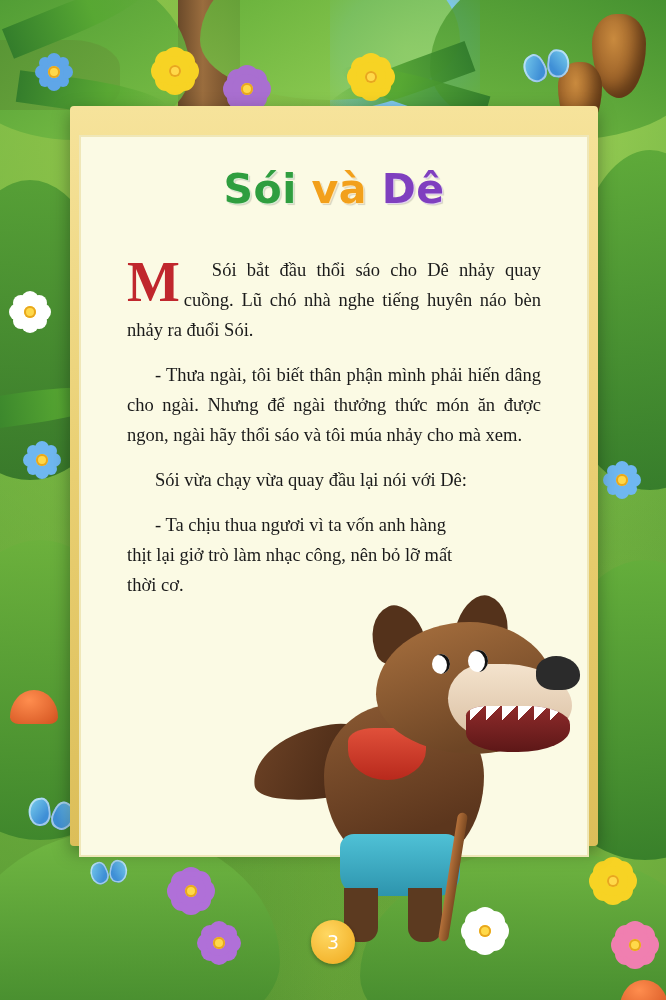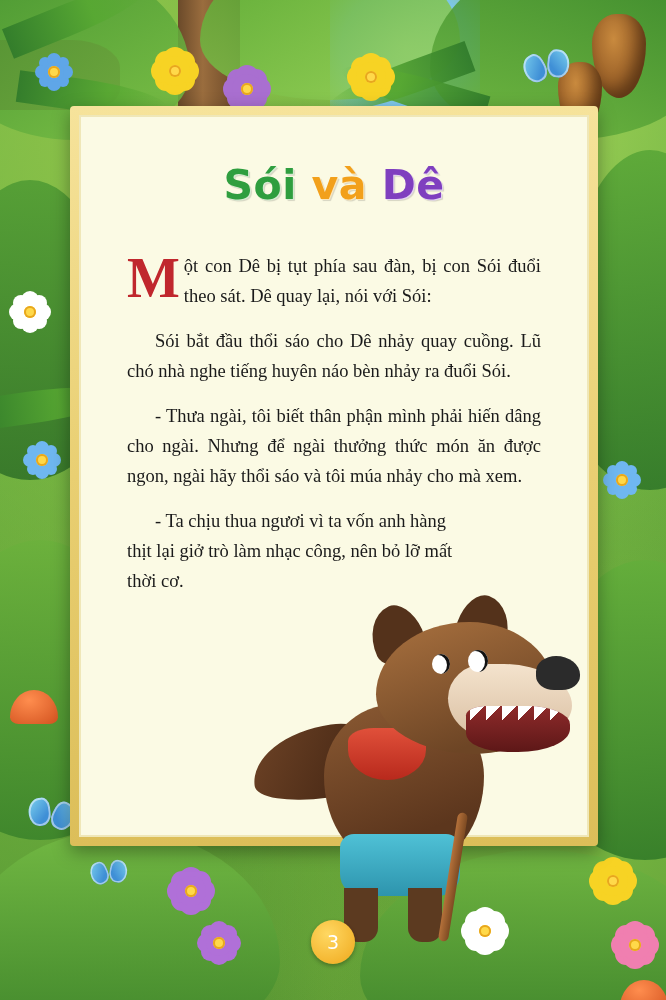--- a/index.html
+++ b/index.html
@@ -123,22 +123,23 @@
     border-radius: 4px;
     box-shadow: 0 6px 18px rgba(0,0,0,.35);
     padding: 9px;
     box-sizing: border-box;
   }
   .panel-inner {
     width: 100%; height: 100%;
     background: #fbfae4;
     border: 2px solid #efe7b8;
     box-sizing: border-box;
-    padding: 44px 46px 20px 46px;
+    padding: 28px 46px 20px 46px;
     position: relative;
+    margin-top: 20px;
   }
 
   .title {
     text-align: center;
     font-family: "DejaVu Sans", sans-serif;
     font-weight: bold;
     font-size: 41px;
     letter-spacing: .5px;
     margin: 2px 0 44px 0;
     line-height: 1.1;
@@ -303,24 +304,25 @@
     <div class="panel-inner">
 
       <h1 class="title">
         <span class="w1">Sói</span>
         <span class="w2">và</span>
         <span class="w3">Dê</span>
       </h1>
 
       <div class="body-text">
         <p class="dropcap-para">
-          <span class="dropcap">M</span><span>ột con Dê bị tụt phía sau đàn, bị con Sói đuổi theo sát. Dê quay lại, nói với Sói:</span>
+          <span class="dropcap">M</span>
         </p>
         <p class="indent">Sói bắt đầu thổi sáo cho Dê nhảy quay cuồng. Lũ chó nhà nghe tiếng huyên náo bèn nhảy ra đuổi Sói.</p>
         <p class="indent">- Thưa ngài, tôi biết thân phận mình phải hiến dâng cho ngài. Nhưng để ngài thưởng thức món ăn được ngon, ngài hãy thổi sáo và tôi múa nhảy cho mà xem.</p>
+        <p class="indent">Sói vừa chạy vừa quay đầu lại nói với Dê:</p>
         <p class="indent narrow" style="width:330px;">- Ta chịu thua ngươi vì ta vốn anh hàng thịt lại giở trò làm nhạc công, nên bỏ lỡ mất thời cơ.</p>
       </div>
 
     </div>
   </div>
 
   <div class="wolf">
     <div class="w-part tail"></div>
     <div class="w-part body"></div>
     <div class="w-part shorts"></div>

